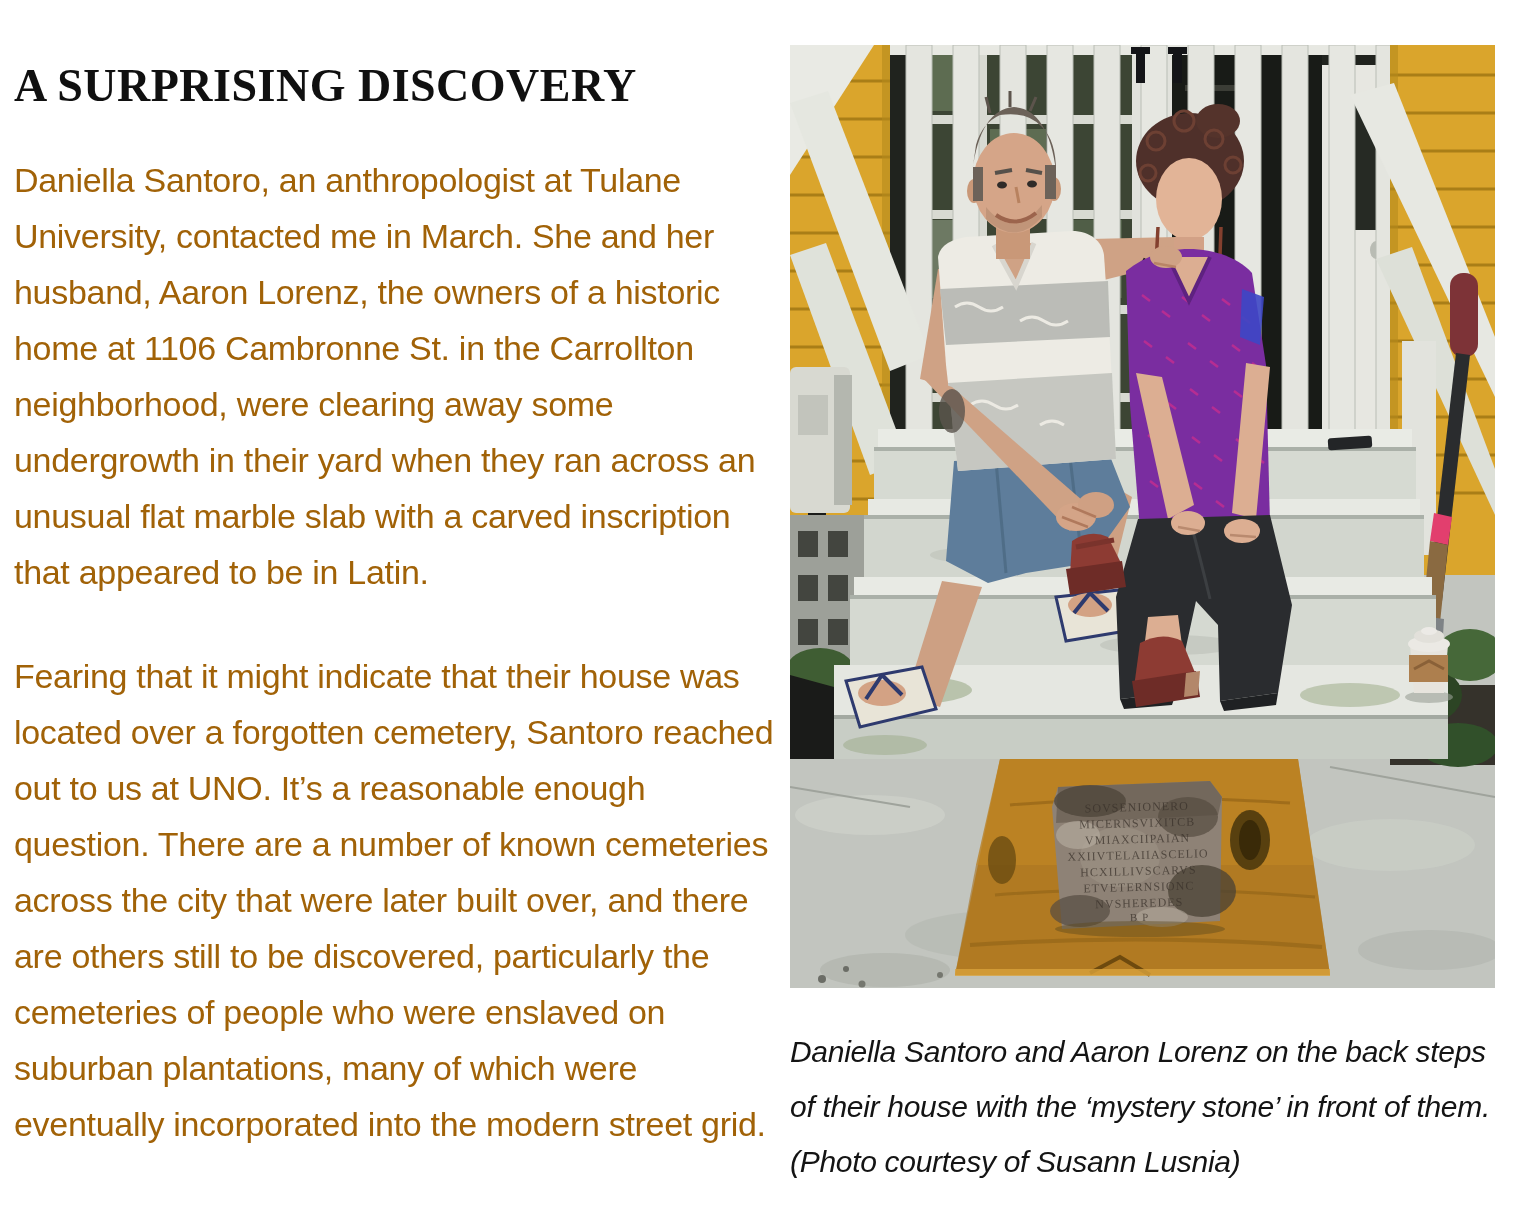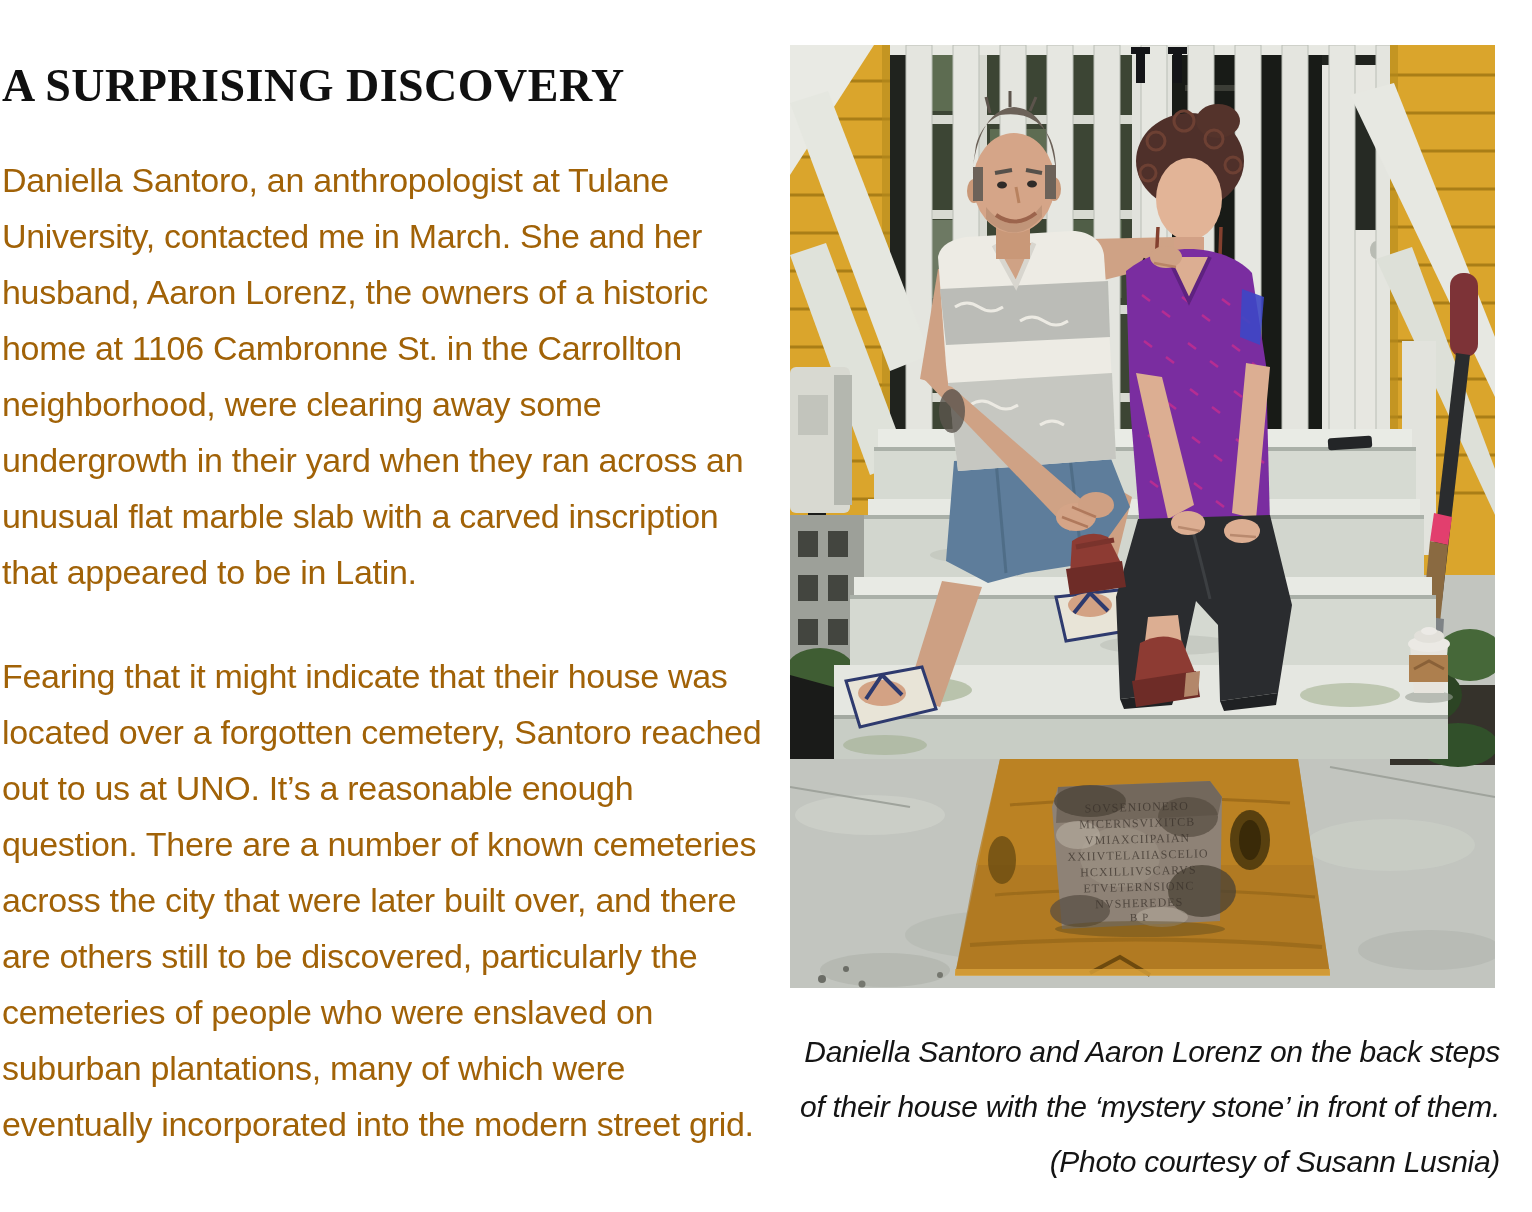--- a/index.html
+++ b/index.html
@@ -1,26 +1,26 @@
 <!DOCTYPE html>
 <html><head>
 <meta charset="utf-8">
 <style>
   html,body{margin:0;padding:0;background:#ffffff;}
   .page{position:relative;width:1532px;height:1212px;background:#ffffff;overflow:hidden;
         font-family:"Liberation Sans",sans-serif;color:#151515;}
-  .article{position:absolute;left:2px;top:60px;width:772px;}
+  .article{position:absolute;left:14px;top:60px;width:772px;}
   .article h1{margin:0 0 40px 0;font-family:"Liberation Serif",serif;font-weight:700;
         font-size:46px;line-height:1.12;letter-spacing:.5px;color:#101010;}
   .article p{margin:0 0 48px 0;font-size:34px;line-height:56px;letter-spacing:-.3px;color:#a16207;}
   figure.fig{position:absolute;left:790px;top:45px;margin:0;width:706px;}
   .photo{width:705px;height:943px;overflow:hidden;background:#c2c5bf;}
   .photo svg{display:block;width:705px;height:943px;}
   figcaption{margin-top:36px;width:710px;font-style:italic;font-size:30px;line-height:55px;
-        letter-spacing:-.3px;color:#141414;text-align:right;}
+        letter-spacing:-.3px;color:#141414;}
   .insc{font-family:"Liberation Serif",serif;letter-spacing:1px;fill:#39312a;opacity:.72;}
 </style>
 </head>
 <body>
 
 <div class="page">
 
   <section class="article">
     <h1>A SURPRISING DISCOVERY</h1>
     <p>Daniella Santoro, an anthropologist at Tulane University, contacted me in March. She and her husband, Aaron Lorenz, the owners of a historic home at 1106 Cambronne St. in the Carrollton neighborhood, were clearing away some undergrowth in their yard when they ran across an unusual flat marble slab with a carved inscription that appeared to be in Latin.</p>

